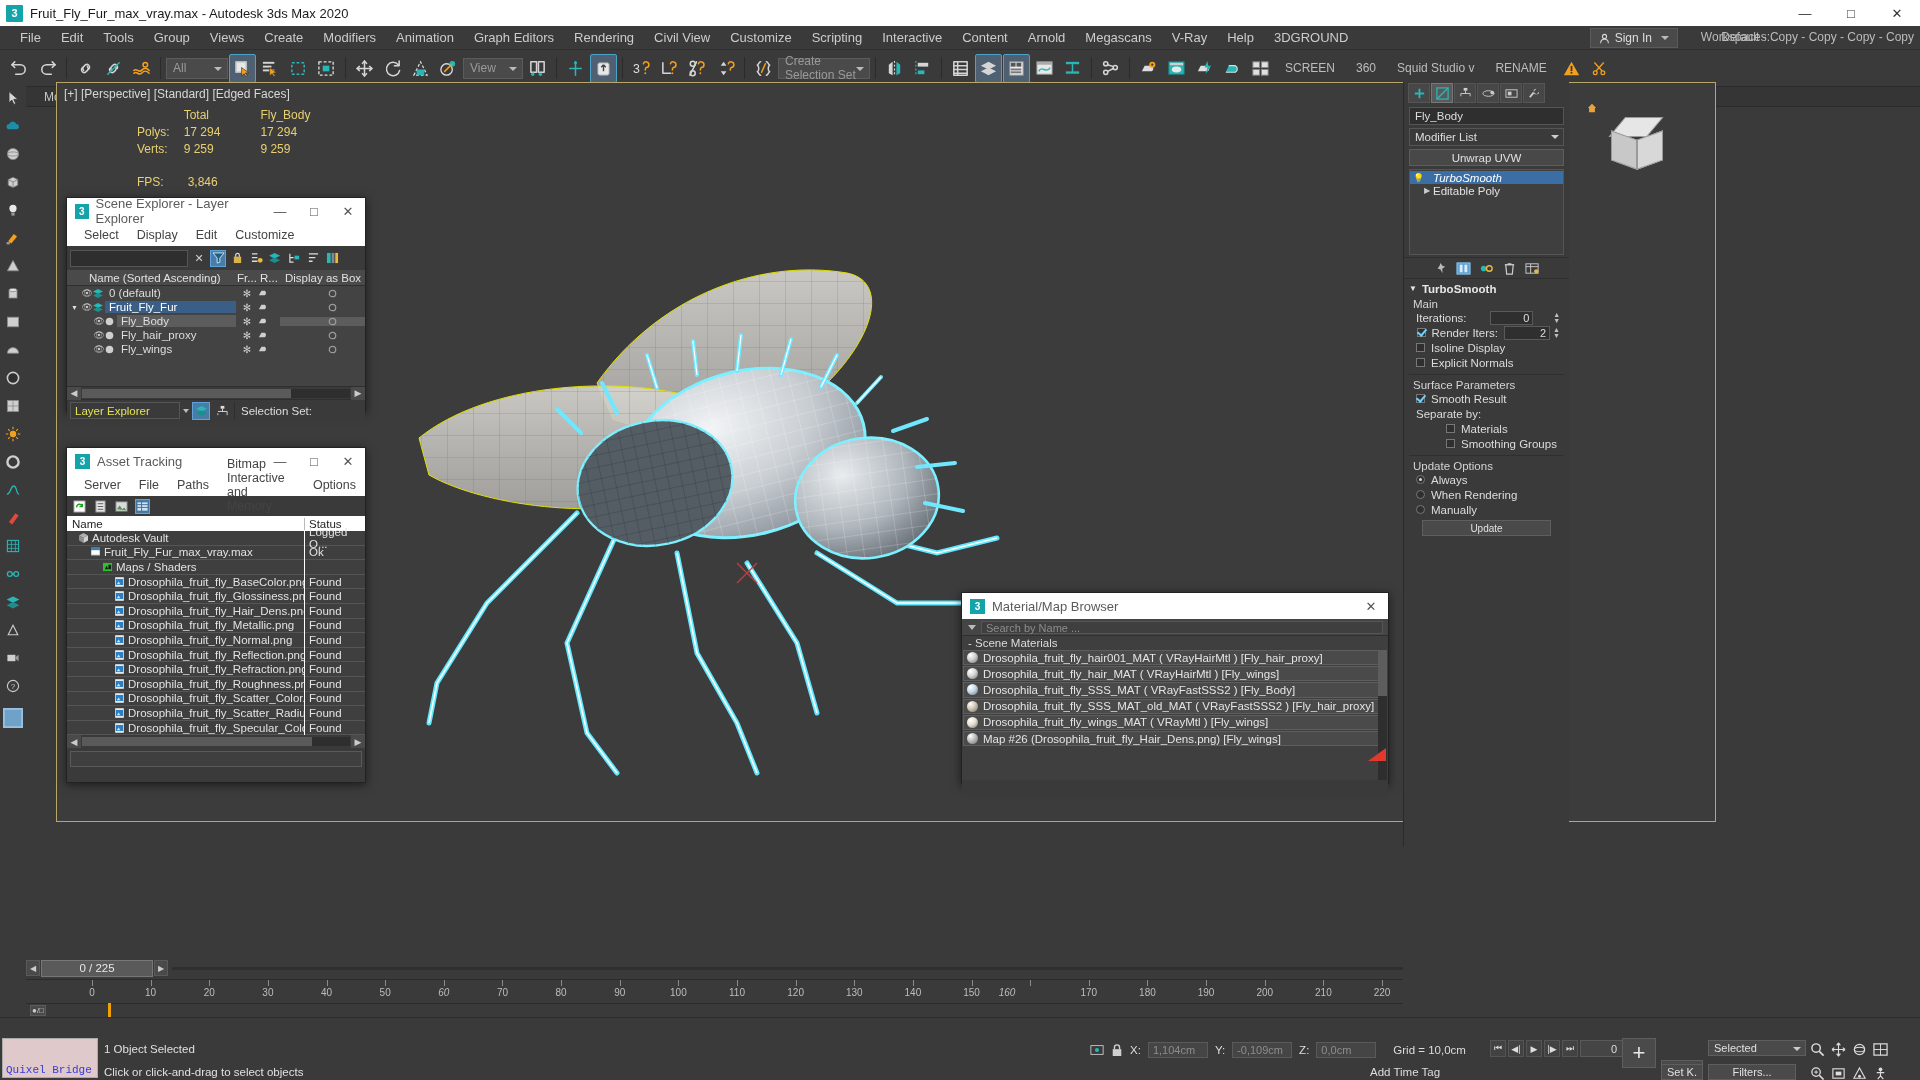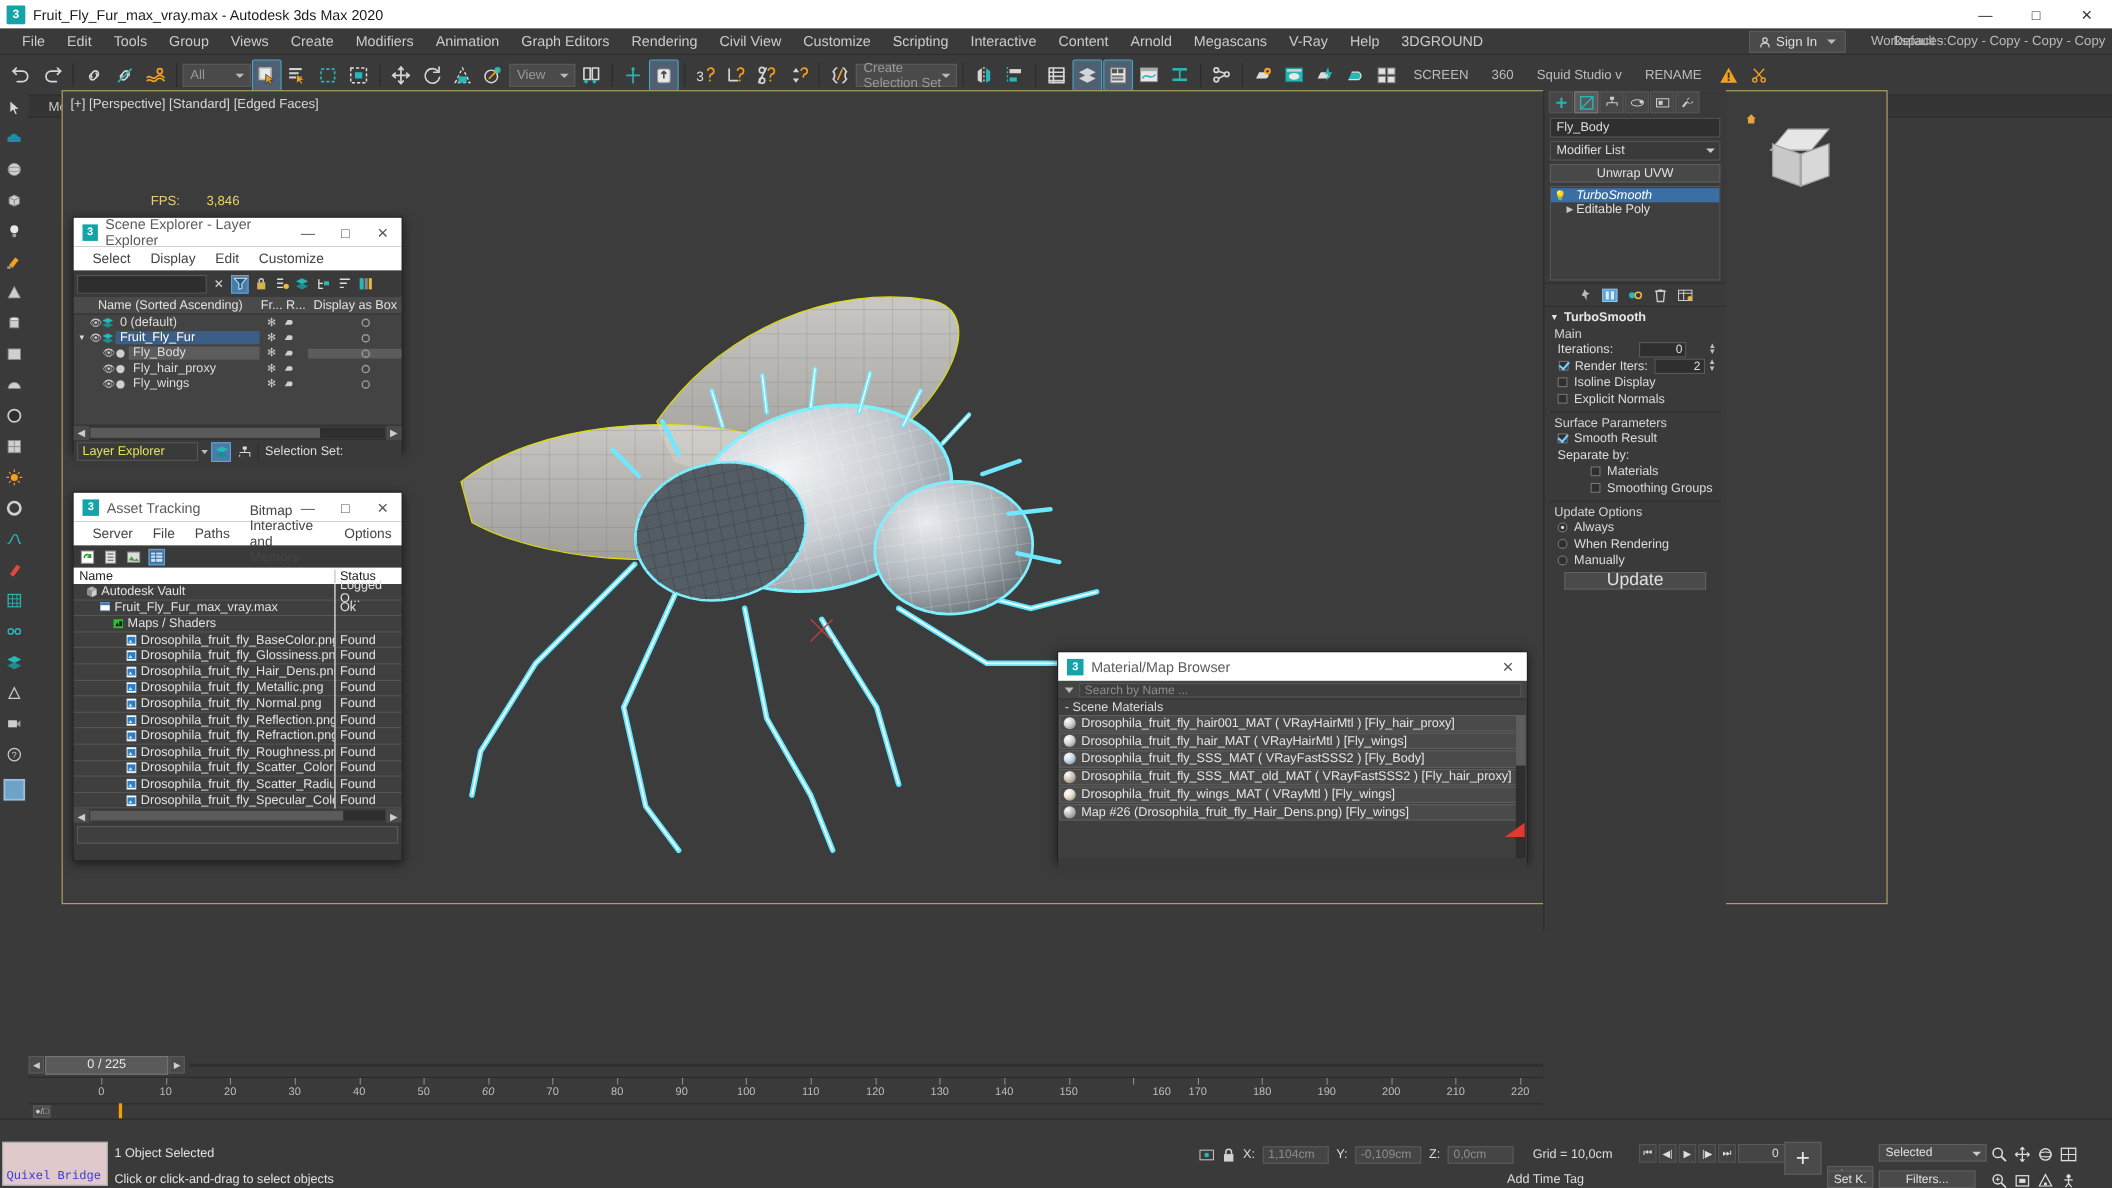--- a/index.html
+++ b/index.html
@@ -171,21 +171,21 @@
   .cp-line{display:flex;align-items:center;height:15px;font-size:11.5px;color:#dcdcdc;padding-left:12px;}
   .cp-spin{width:46px;height:14px;background:#2f2f2f;border:1px solid #5a5a5a;color:#ddd;font-size:11px;
            display:flex;align-items:center;justify-content:flex-end;padding-right:3px;margin-left:6px;}
   .cp-arrows{width:9px;margin-left:2px;display:flex;flex-direction:column;align-items:center;color:#c0c0c0;font-size:7px;line-height:6px;}
   .cb{width:9px;height:9px;border:1px solid #777;background:#2f2f2f;margin-right:6px;display:inline-block;position:relative;flex:none;}
   .cb.on::after{content:"";position:absolute;left:1px;top:-2px;width:4px;height:7px;border:solid #6fd0ff;border-width:0 2px 2px 0;transform:rotate(40deg);}
   .rb{width:9px;height:9px;border:1px solid #777;background:#2f2f2f;border-radius:50%;margin-right:6px;display:inline-block;position:relative;flex:none;}
   .rb.on::after{content:"";position:absolute;left:2px;top:2px;width:3px;height:3px;background:#dcdcdc;border-radius:50%;}
   .cp-divider{height:1px;background:#2f2f2f;margin:4px 5px;}
   .cp-btn{height:16px;margin:3px 18px;background:#4a4a4a;border:1px solid #5f5f5f;color:#e0e0e0;
-          font-size:16px;display:flex;align-items:center;justify-content:center;}
+          font-size:10px;display:flex;align-items:center;justify-content:center;}
 
   
   .timeslider{position:absolute;left:26px;top:957px;width:1377px;height:22px;background:#3a3a3a;display:flex;align-items:center;}
   .ts-arrow{width:14px;height:16px;background:#4a4a4a;border:1px solid #5a5a5a;display:flex;align-items:center;justify-content:center;
             color:#ccc;font-size:8px;}
   .ts-thumb{width:112px;height:17px;background:#5a5a5a;border:1px solid #777;color:#e8e8e8;font-size:11.5px;
             display:flex;align-items:center;justify-content:center;margin:0 1px;}
   .ts-track{flex:1;height:3px;background:#2f2f2f;margin-left:4px;}
 
   .tracks{position:absolute;left:26px;top:942px;width:1377px;height:14px;background:#3a3a3a;}
@@ -696,20 +696,41 @@
     <div class="lbtn" style="margin-top:4px;">
         <svg width="20" height="20" viewBox="0 0 22 22">
           <rect x="1" y="1" width="20" height="20" fill="#6ea2c8" stroke="#9ac0dd" stroke-width="2"></rect>
         </svg>
       </div>
   </div>
 
   <div class="viewport">
     <div class="vp-label">[+] [Perspective] [Standard] [Edged Faces]</div>
 
+    <div class="vp-stats">
+      <table>
+        <tbody>
+            <tr>
+          <td class="lab"></td>
+          <td>Total</td>
+          <td>Fly_Body</td>
+        </tr>
+        <tr>
+          <td class="lab">Polys:</td>
+          <td>17 294</td>
+          <td>17 294</td>
+        </tr>
+        <tr>
+          <td class="lab">Verts:</td>
+          <td>9 259</td>
+          <td>9 259</td>
+        </tr>
+      </tbody>
+        </table>
+    </div>
     <div class="vp-fps">
       <span class="l">FPS:</span><span>3,846</span>
     </div>
 
     <svg width="1660" height="740" viewBox="0 0 1660 740" style="position:absolute;left:0;top:0;">
       <defs>
         <radialGradient id="bodyG" cx="38%" cy="30%" r="75%">
           <stop offset="0%" stop-color="#f2f4f6"></stop>
             <stop offset="55%" stop-color="#c9ced3"></stop>
             <stop offset="100%" stop-color="#8e969e"></stop>
@@ -1513,21 +1534,21 @@
       <div class="num" style="left: 711px;">110</div>
       <div class="tick" style="left: 769.636px;"></div>
       <div class="num" style="left: 769.636px;">120</div>
       <div class="tick" style="left: 828.273px;"></div>
       <div class="num" style="left: 828.273px;">130</div>
       <div class="tick" style="left: 886.909px;"></div>
       <div class="num" style="left: 886.909px;">140</div>
       <div class="tick" style="left: 945.545px;"></div>
       <div class="num" style="left: 945.545px;">150</div>
       <div class="tick" style="left: 1004.18px;"></div>
-      <div class="num" style="left: 1030px;">160</div>
+      <div class="num" style="left: 981px; font-style: italic;">160</div>
       <div class="tick" style="left: 1062.82px;"></div>
       <div class="num" style="left: 1062.82px;">170</div>
       <div class="tick" style="left: 1121.45px;"></div>
       <div class="num" style="left: 1121.45px;">180</div>
       <div class="tick" style="left: 1180.09px;"></div>
       <div class="num" style="left: 1180.09px;">190</div>
       <div class="tick" style="left: 1238.73px;"></div>
       <div class="num" style="left: 1238.73px;">200</div>
       <div class="tick" style="left: 1297.36px;"></div>
       <div class="num" style="left: 1297.36px;">210</div>

